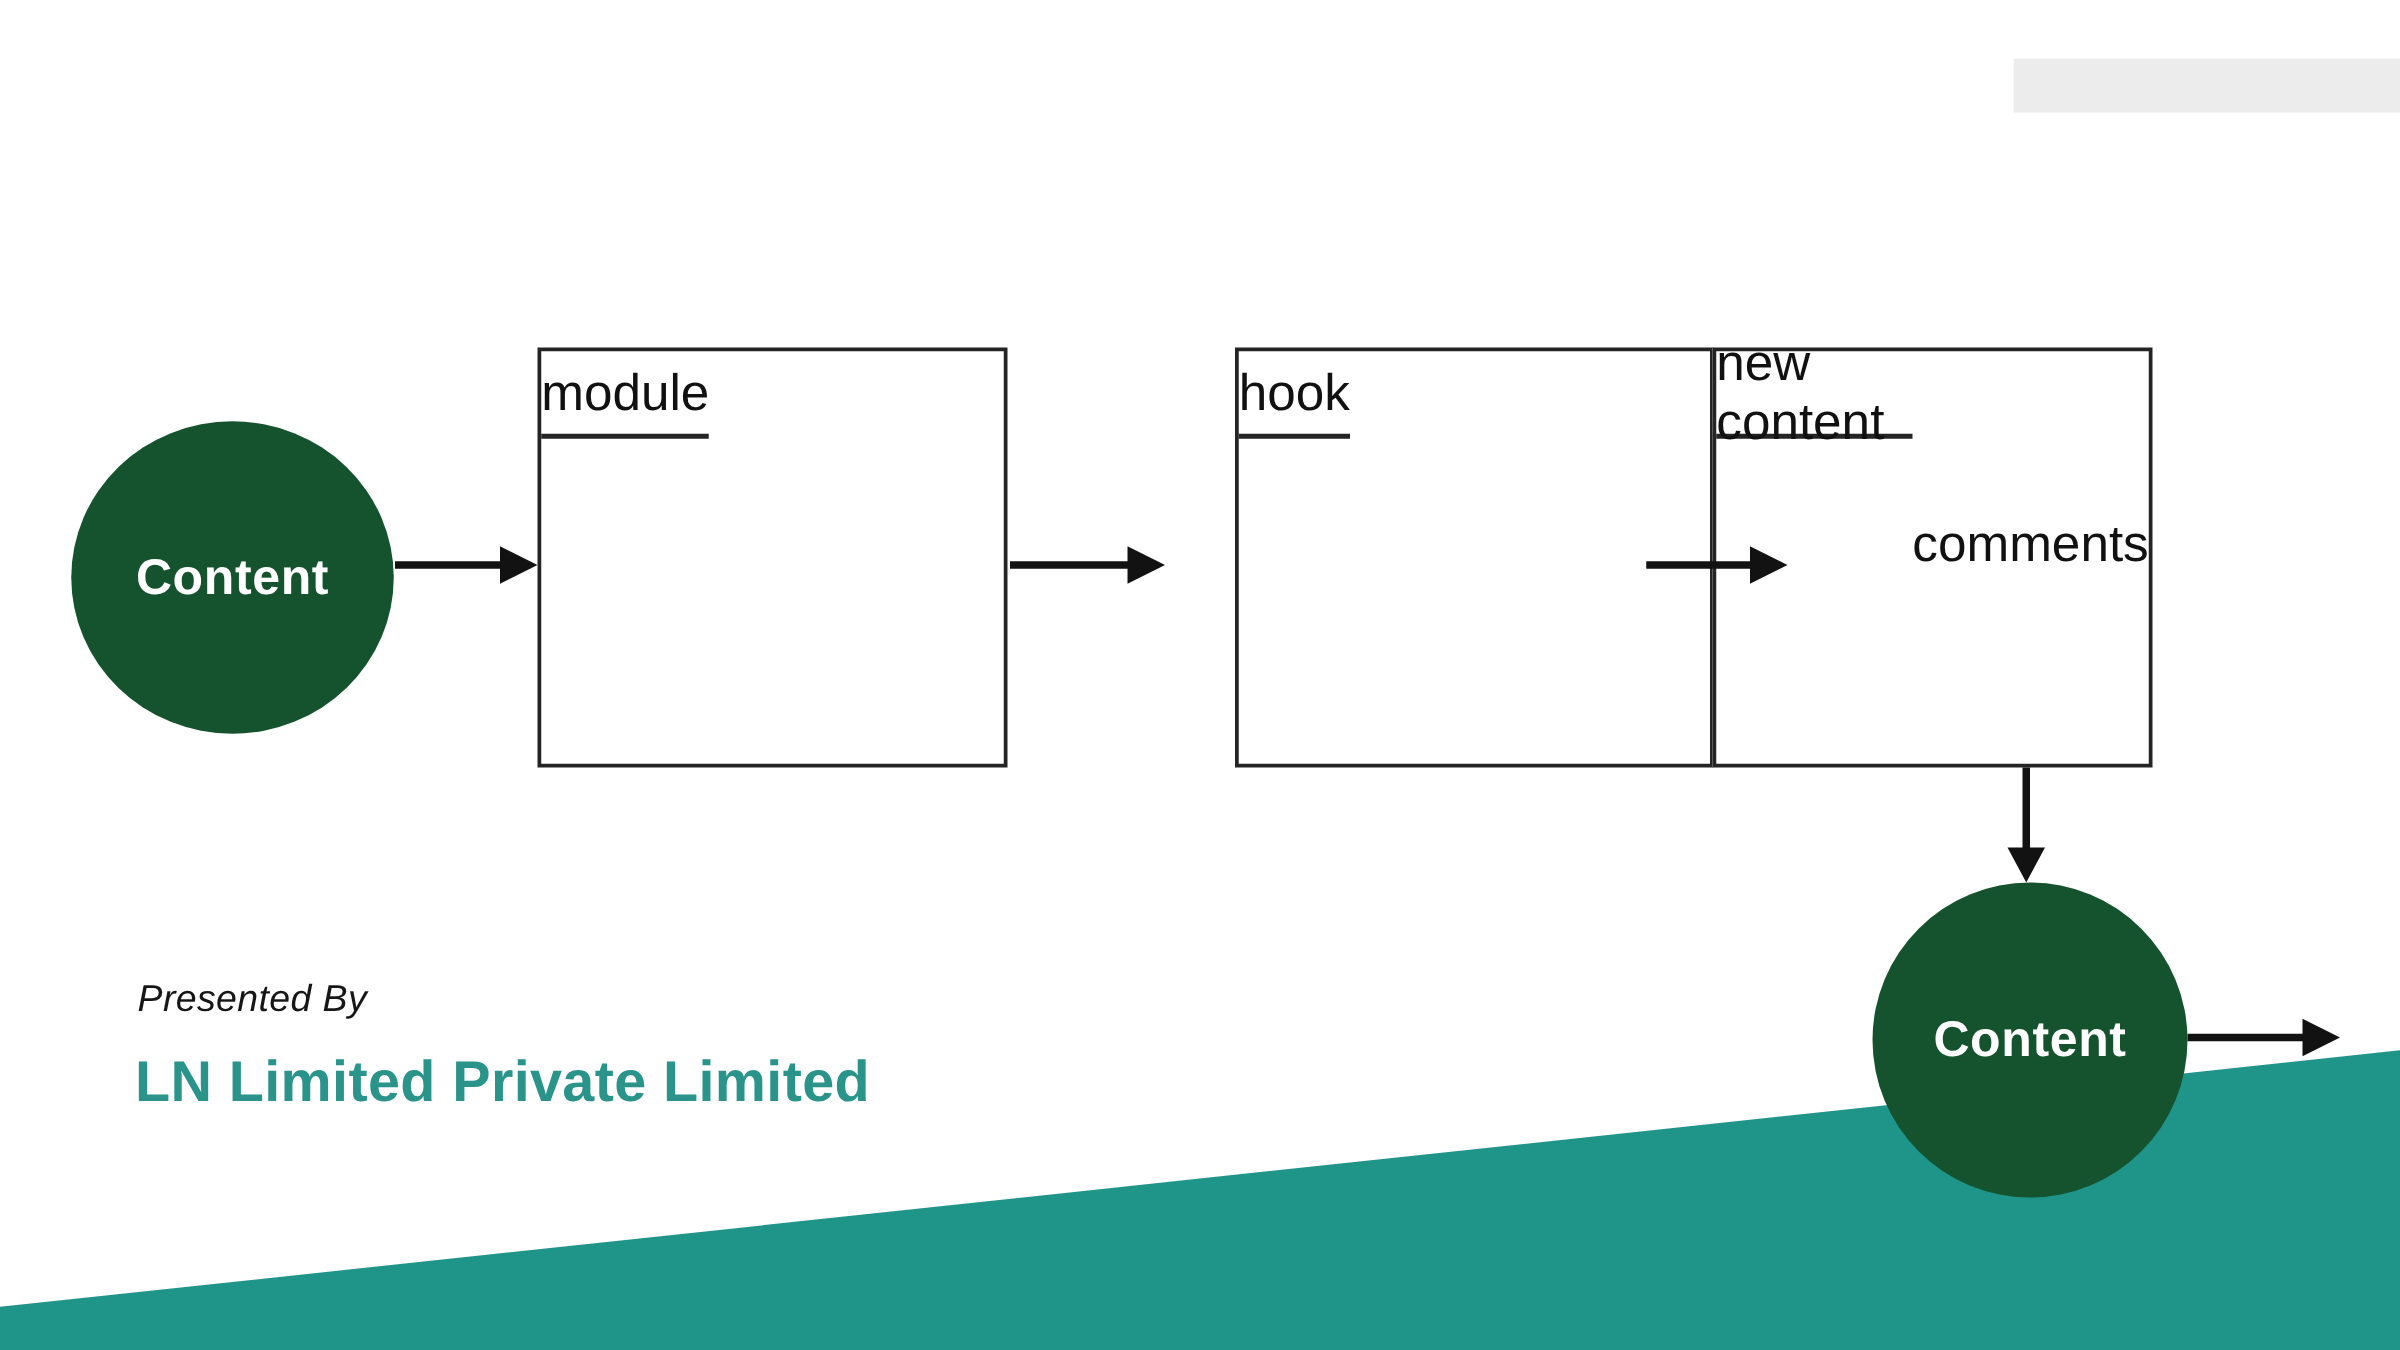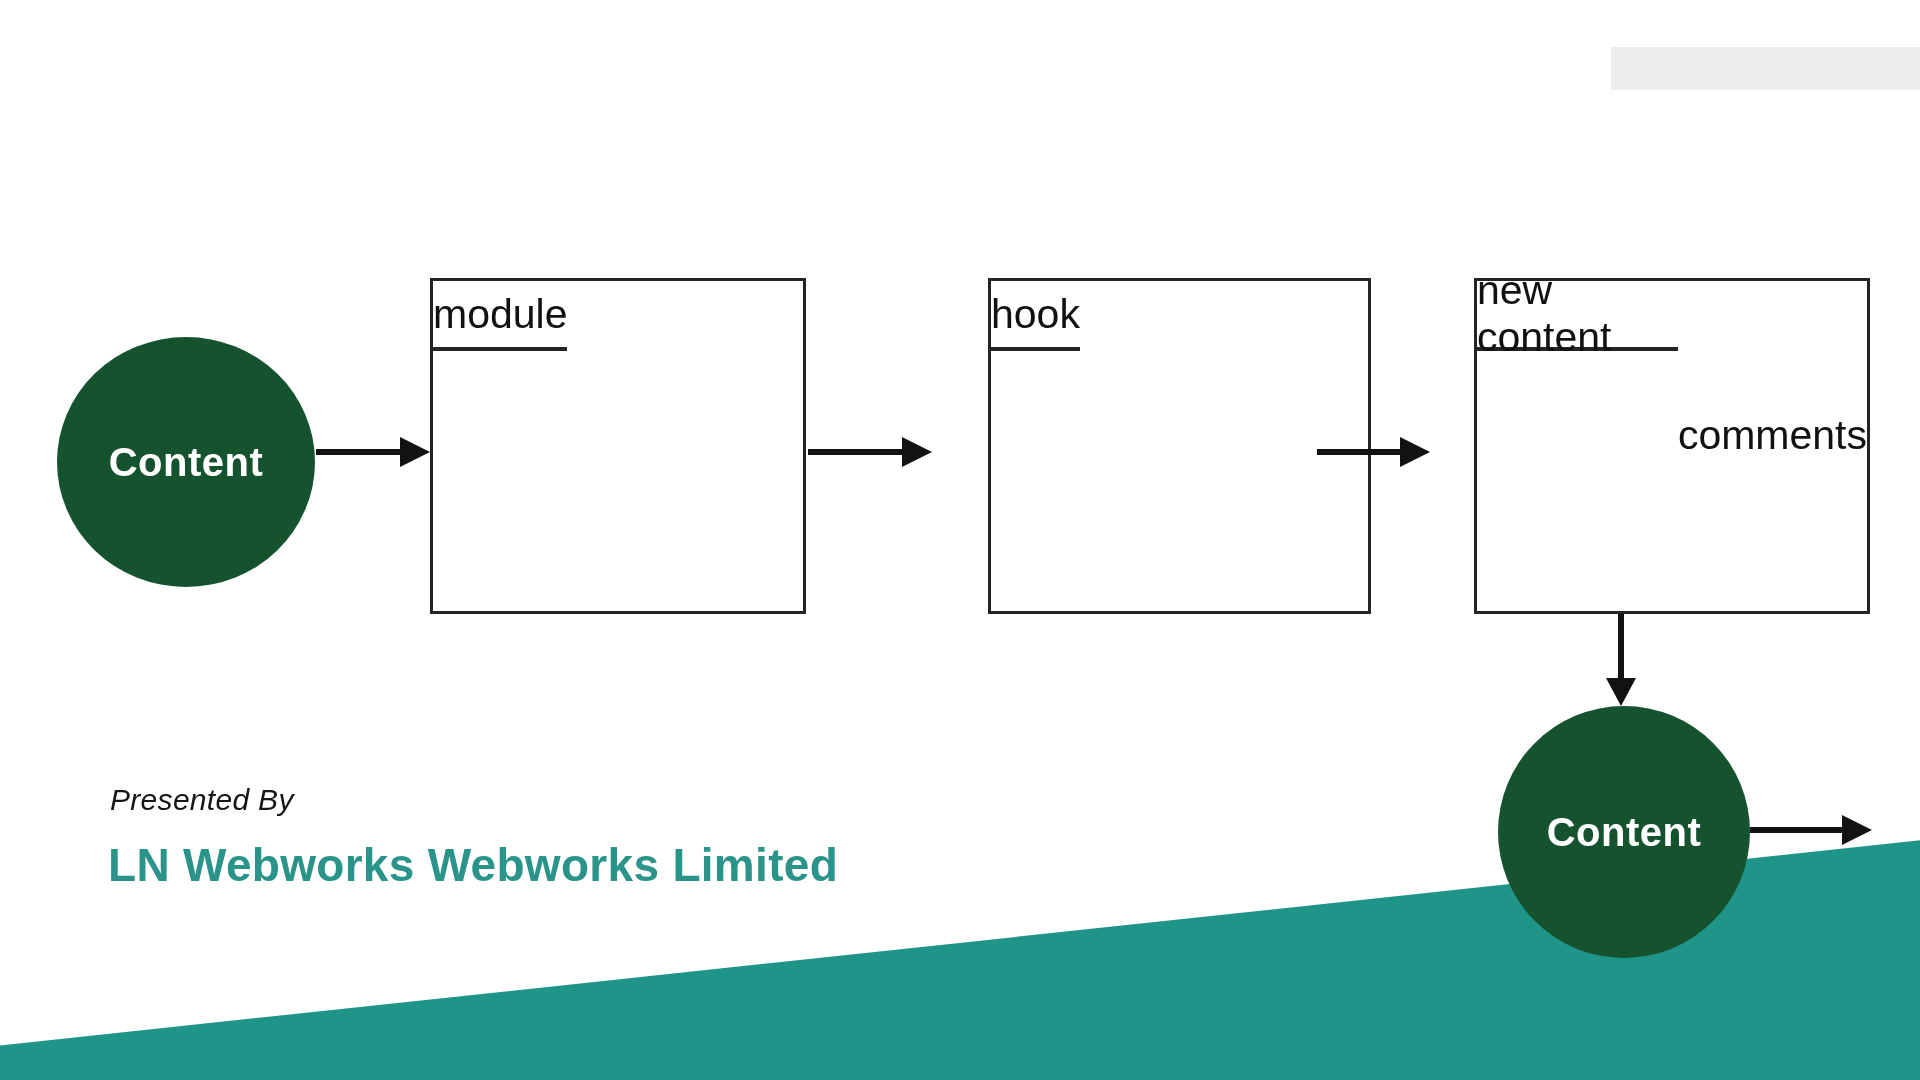--- a/index.html
+++ b/index.html
@@ -30,21 +30,21 @@
   .node-end   { left:1498px; top:706px; width:252px; height:252px; }
 
   
   .flow-box {
     position:absolute; top:278px; height:336px;
     background:#ffffff; border:3px solid #242424;
     display:flex; flex-direction:row;
   }
   .box-module  { left:430px;  width:376px; }
   .box-hook    { left:988px;  width:383px; }
-  .box-newcontent { left:1474px; width:396px; }
+  .box-newcontent { left:1370px; width:352px; }
   .box-header {
     height:70px; border-bottom:4px solid #242424;
     display:flex; align-items:center; justify-content:center;
     font-size:41px; color:#111111;
   }
   .box-body {
     flex:1;
     display:flex; align-items:center; justify-content:center;
     text-align:center; white-space:pre-line;
     font-size:41px; line-height:1.15; color:#111111;
@@ -135,15 +135,15 @@
   <div class="footer-band"></div>
 
   <div class="node node-end">
     <span>Content</span>
   </div>
 
   <div class="shaft-h arrow5-shaft"></div>
   <div class="head-right arrow5-head"></div>
 
   <div class="presented-by">Presented By</div>
-  <div class="company-name">LN Webworks Webworks Limited</div>
+  <div class="company-name">LN Limited Private Limited</div>
 
 </div>
 
 </body></html>

